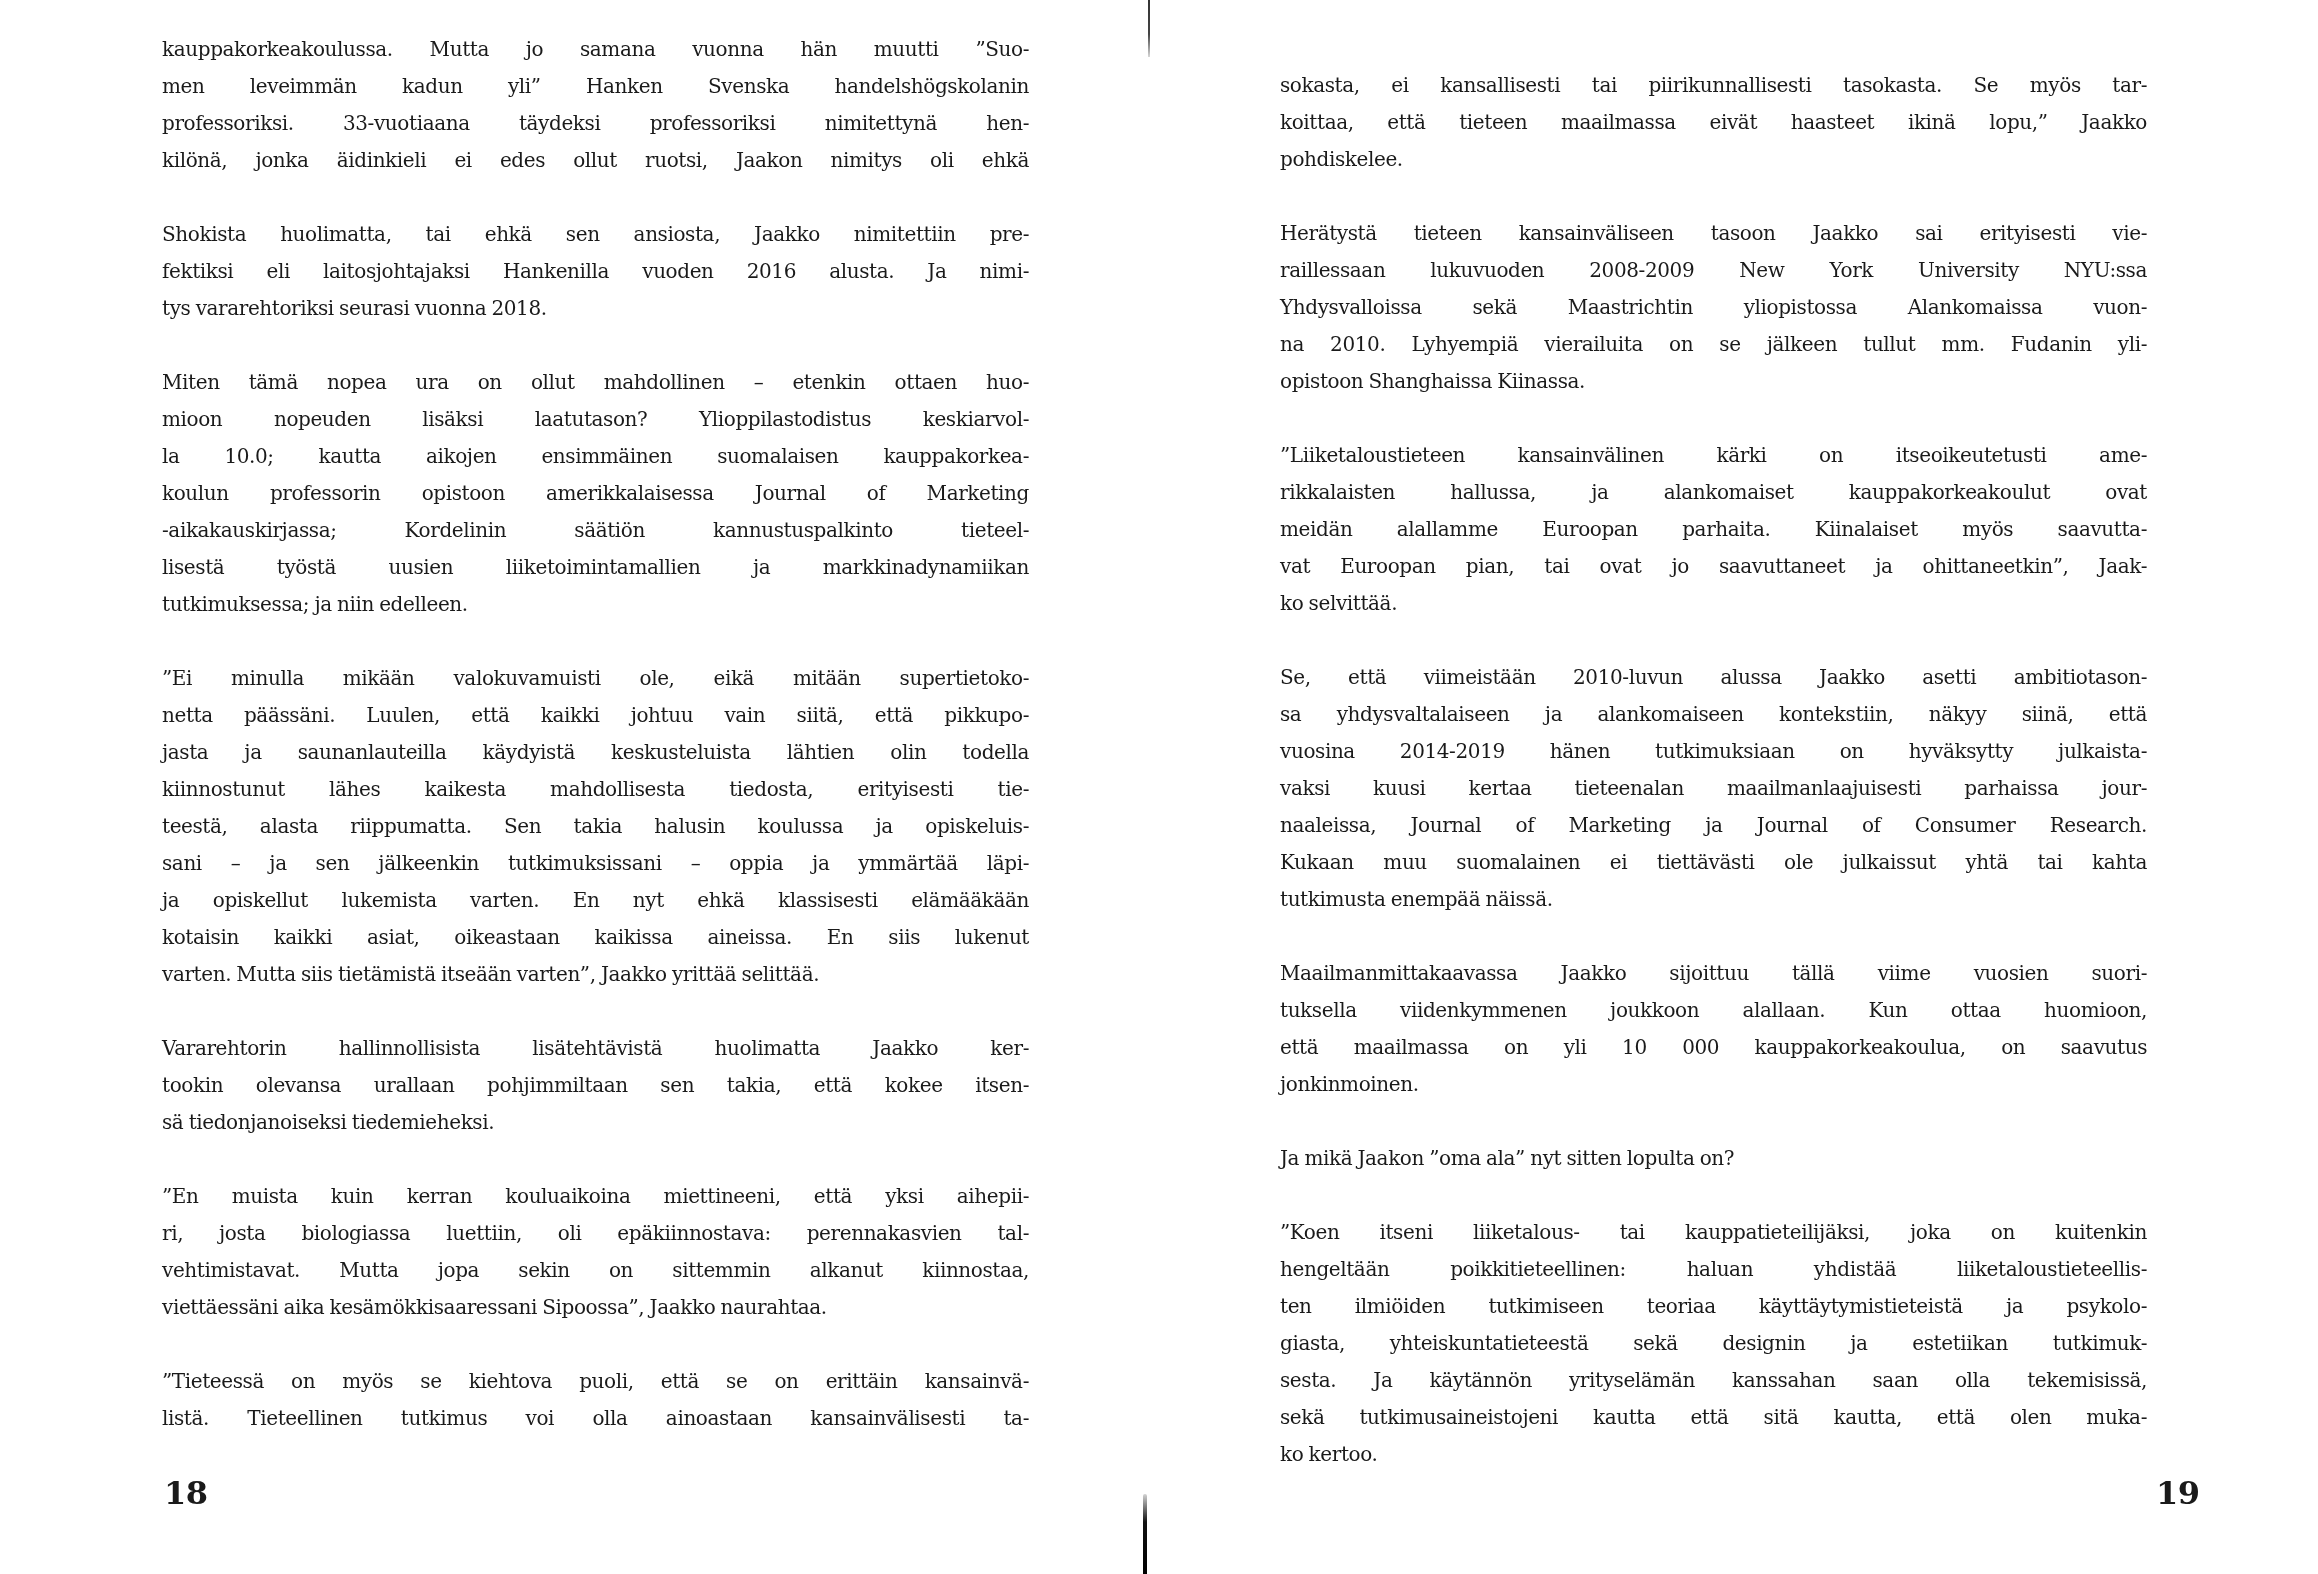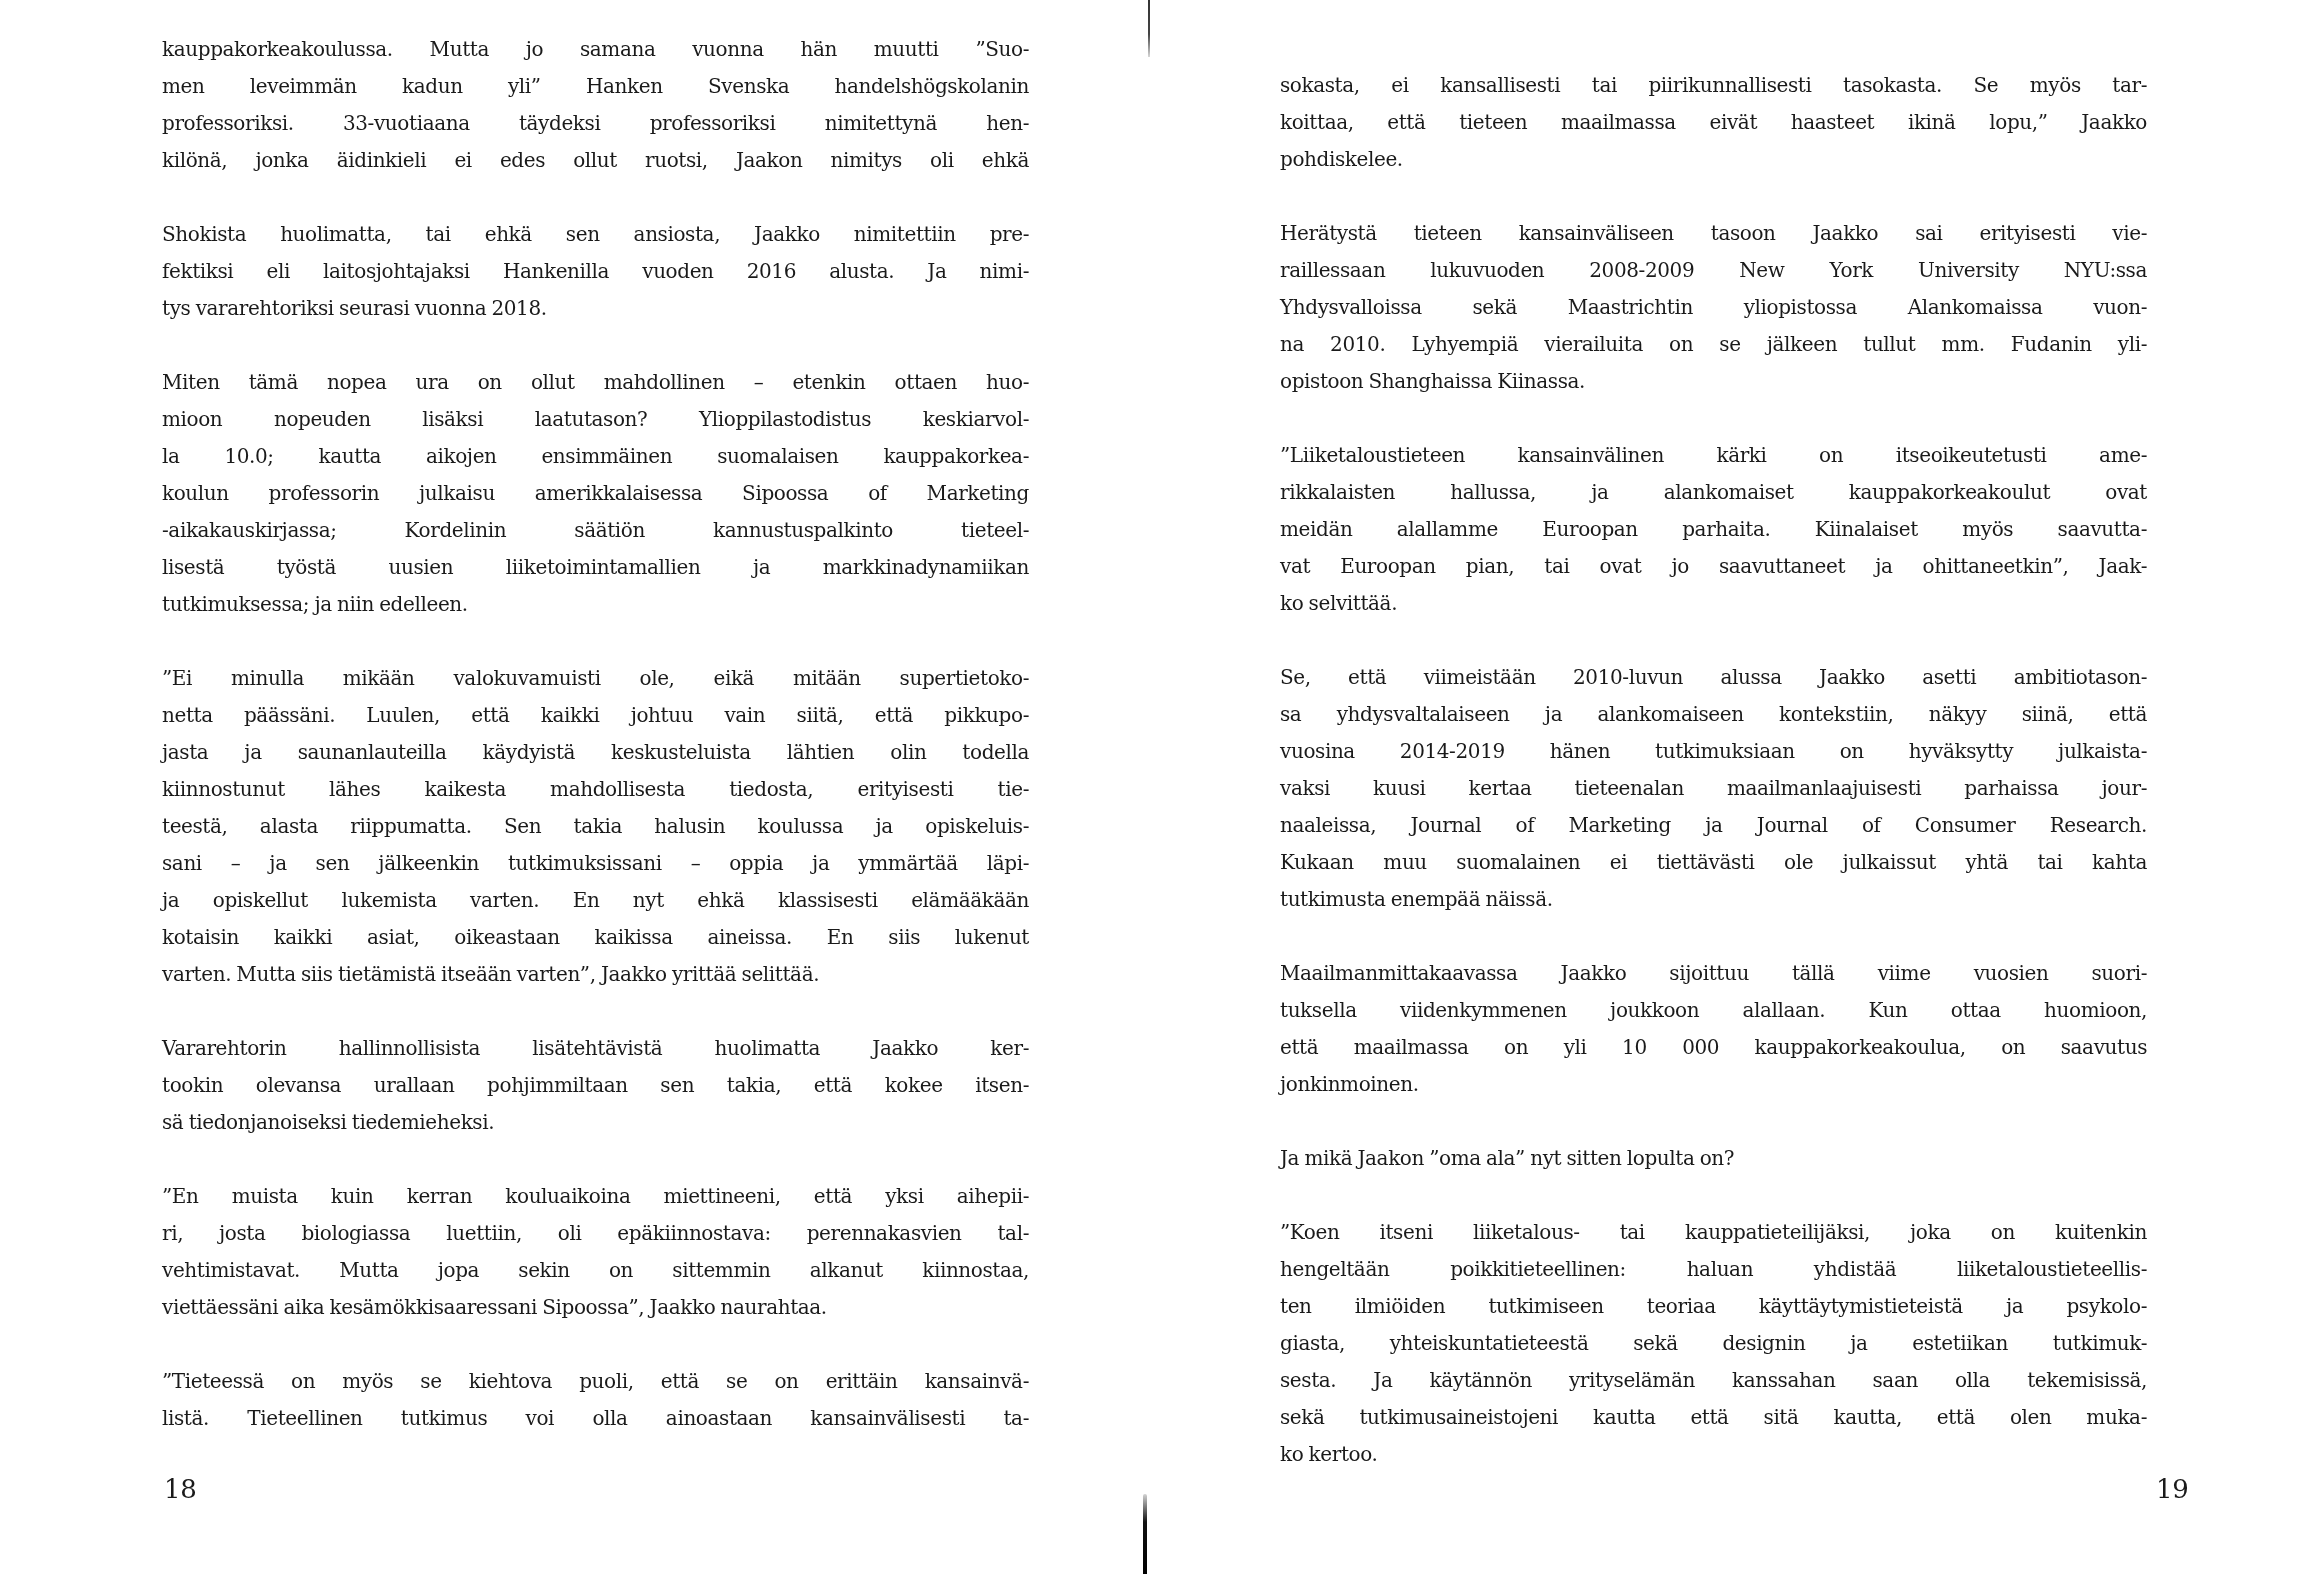--- a/index.html
+++ b/index.html
@@ -48,22 +48,23 @@
     height: 37px;
     overflow: visible;
   }
   .line.last {
     text-align-last: left;
   }
 
   .page-number {
     position: absolute;
     top: 1474px;
-    font-size: 26px;
+    font-size: 32px;
     letter-spacing: -0.4px;
+    font-weight: bold;
   }
   .page-left .page-number { left: 164px; }
   .page-right .page-number { left: 1004px; }
 
   .gutter-top {
     position: absolute;
     left: 1148px;
     top: 0;
     width: 2.2px;
     height: 57px;
@@ -92,21 +93,21 @@
       </p>
       <p>
         <span class="line">Shokista huolimatta, tai ehkä sen ansiosta, Jaakko nimitettiin pre-</span>
         <span class="line">fektiksi eli laitosjohtajaksi Hankenilla vuoden 2016 alusta. Ja nimi-</span>
         <span class="line last">tys vararehtoriksi seurasi vuonna 2018.</span>
       </p>
       <p>
         <span class="line">Miten tämä nopea ura on ollut mahdollinen – etenkin ottaen huo-</span>
         <span class="line">mioon nopeuden lisäksi laatutason? Ylioppilastodistus keskiarvol-</span>
         <span class="line">la 10.0; kautta aikojen ensimmäinen suomalaisen kauppakorkea-</span>
-        <span class="line">koulun professorin julkaisu amerikkalaisessa Sipoossa of Marketing</span>
+        <span class="line">koulun professorin opistoon amerikkalaisessa Journal of Marketing</span>
         <span class="line">-aikakauskirjassa; Kordelinin säätiön kannustuspalkinto tieteel-</span>
         <span class="line">lisestä työstä uusien liiketoimintamallien ja markkinadynamiikan</span>
         <span class="line last">tutkimuksessa; ja niin edelleen.</span>
       </p>
       <p>
         <span class="line">”Ei minulla mikään valokuvamuisti ole, eikä mitään supertietoko-</span>
         <span class="line">netta päässäni. Luulen, että kaikki johtuu vain siitä, että pikkupo-</span>
         <span class="line">jasta ja saunanlauteilla käydyistä keskusteluista lähtien olin todella</span>
         <span class="line">kiinnostunut lähes kaikesta mahdollisesta tiedosta, erityisesti tie-</span>
         <span class="line">teestä, alasta riippumatta. Sen takia halusin koulussa ja opiskeluis-</span>

